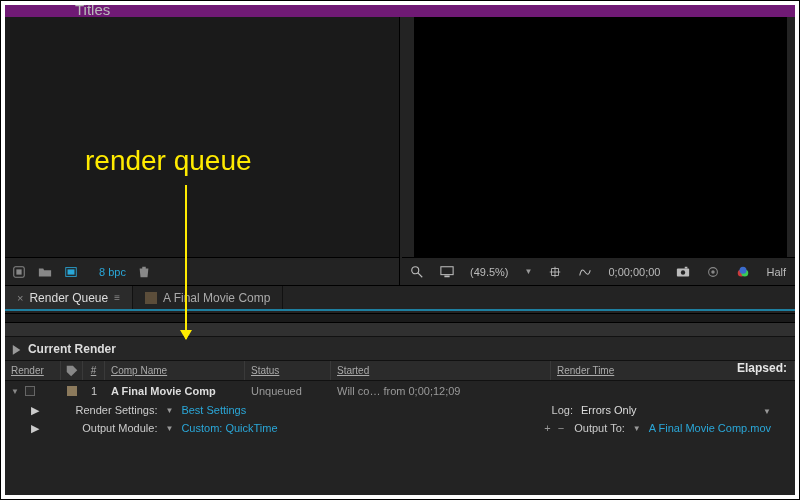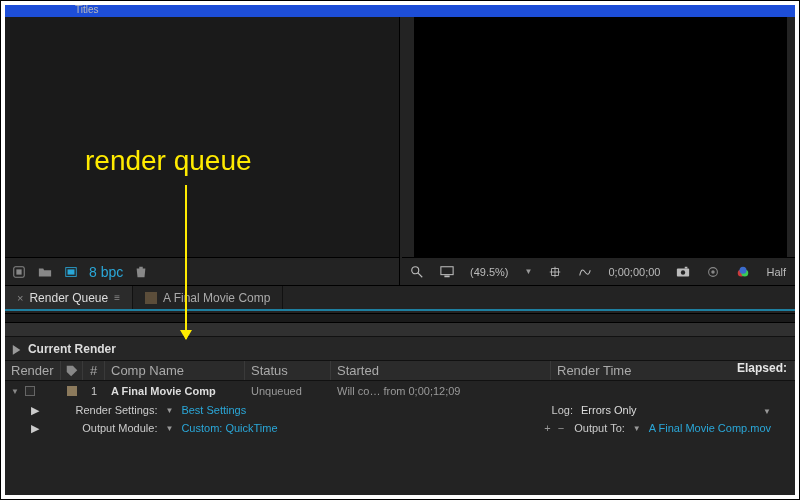--- a/index.html
+++ b/index.html
@@ -1,47 +1,47 @@
 <!DOCTYPE html>
 <html><head>
 <meta charset="utf-8">
 <style>
   * { box-sizing: border-box; margin: 0; padding: 0; font-family: "Segoe UI", Tahoma, sans-serif; }
   body { background: #fff; }
   .frame { width: 800px; height: 500px; background: #fff; position: relative; border: 1px solid #000; }
   .inner { position: absolute; top: 4px; left: 4px; right: 4px; bottom: 4px; background: #232323; overflow: hidden; }
   .dark-panel { background: #161616; }
   
-  .top-sliver { position: absolute; top: 0; left: 0; right: 0; height: 12px; background:#1d4ed8; color:#bbb; font-size:10px; padding-left:70px; line-height:10px;}
+  .top-sliver { position: absolute; top: 0; left: 0; right: 0; height: 12px; background:#701a75; color:#bbb; font-size:15px; padding-left:70px; line-height:10px;}
   .project-body { position:absolute; top:12px; left:0; width:395px; height:240px; background:#1a1a1a; border-right:1px solid #000;}
   .viewer-body  { position:absolute; top:12px; left:397px; right:0; height:240px; background:#232323;}
   .viewer-canvas{ position:absolute; top:0; left:12px; right:8px; bottom:0; background:#000;}
   
   .footer-left { position:absolute; top:252px; left:0; width:395px; height:28px; background:#232323; border-top:1px solid #000; border-right:1px solid #000; display:flex; align-items:center; padding:0 6px; gap:10px; color:#888;}
   .footer-right{ position:absolute; top:252px; left:397px; right:0; height:28px; background:#232323; border-top:1px solid #000; display:flex; align-items:center; padding:0 8px; gap:16px; color:#bbb; font-size:11px;}
   .ico { width:16px; height:16px; display:inline-flex; align-items:center; justify-content:center; color:#999; }
   .ico svg{width:14px;height:14px;fill:currentColor;}
-  .bpc { color:#2aa7d8; font-size:14px; }
+  .bpc { color:#2aa7d8; font-size:11px;margin-left:10px; }
   .pushr{flex:1;}
   
   .tab-strip{ position:absolute; top:280px; left:0; right:0; height:26px; background:#232323; border-top:1px solid #000; border-bottom:2px solid #1e7fa0; display:flex; align-items:stretch;}
   .tab{ display:flex; align-items:center; gap:6px; padding:0 12px; font-size:12px; color:#aaa; border-right:1px solid #111;}
   .tab.active{ background:#2b2b2b; color:#ddd;}
   .tab .close{color:#888; font-size:11px;}
   .tab .menu{color:#888; font-size:10px;}
   .comp-chip{width:12px;height:12px;background:#5b4d3a;}
   
   .rq-body{ position:absolute; top:308px; left:0; right:0; bottom:0; background:#232323; color:#ccc; font-size:11px;}
   .rq-darkbar{height:10px; background:#1a1a1a; border-top:1px solid #000; border-bottom:1px solid #000;}
   .rq-prog{height:14px; background:#303030; border-bottom:1px solid #111;}
   .rq-current{height:24px; background:#262626; display:flex; align-items:center; padding:0 8px; gap:8px; color:#ddd; font-size:12px; font-weight:bold; border-bottom:1px solid #111;}
   .rq-current .tri{color:#999; font-size:9px; display:inline-block; transform:scaleY(1.3);}
   .rq-current .elapsed{margin-left:auto; color:#e5e5e5;margin-top:39px;}
   .rq-head{height:20px; background:#2b2b2b; display:flex; align-items:center; border-bottom:1px solid #111;}
-  .rq-head > div{padding:0 6px; color:#aaa; font-size:13px; border-right:1px solid #3a3a3a; height:100%; display:flex; align-items:center;}
+  .rq-head > div{padding:0 6px; color:#aaa; font-size:10px; border-right:1px solid #3a3a3a; height:100%; display:flex; align-items:center;text-decoration:underline;}
   .col-render{width:56px;} .col-tag{width:22px;justify-content:center;} .col-num{width:22px;justify-content:center;}
   .col-name{width:140px;} .col-status{width:86px;} .col-started{width:220px;text-align:center;} .col-rt{flex:1;}
   .rq-row{height:20px; display:flex; align-items:center; background:#232323;}
   .rq-row > div{padding:0 6px; font-size:11px; height:100%; display:flex; align-items:center;}
   .rq-row .tri{color:#888; font-size:8px;}
   .box{width:10px;height:10px;border:1px solid #666;background:#2a2a2a;}
   .swatch{width:10px;height:10px;background:#8c7a5c;}
   .grey{color:#999;}
   .rq-sub{display:flex; align-items:center; height:18px; padding-left:26px; gap:8px;}
   .rq-sub .lbl{color:#ccc; width:110px; text-align:right;}

